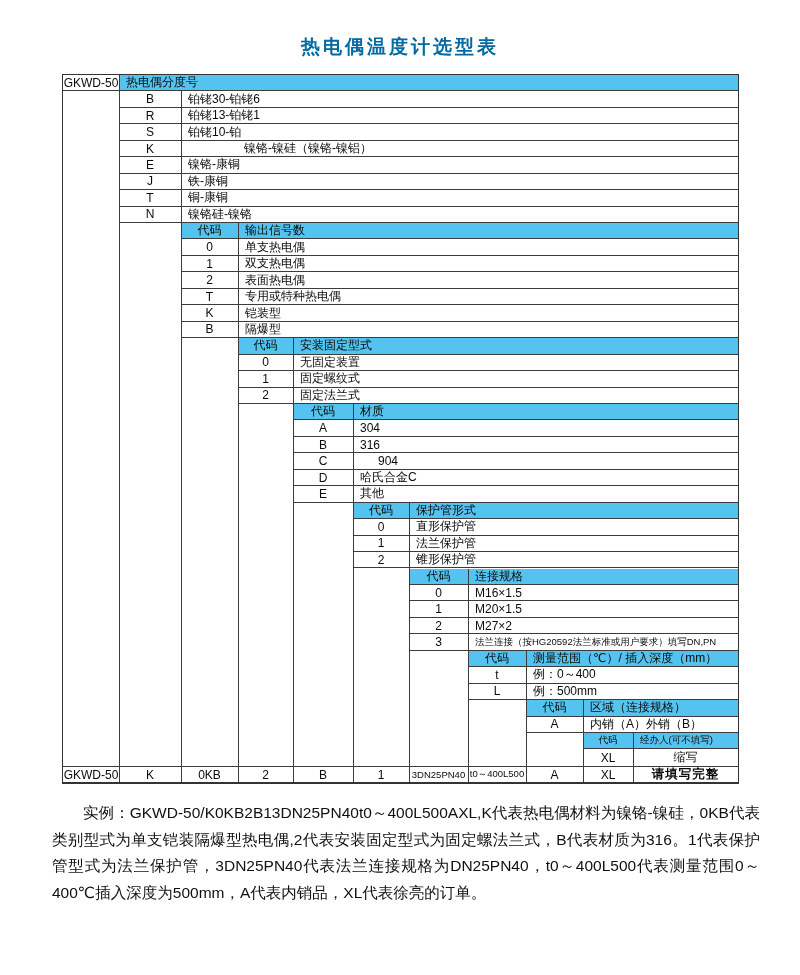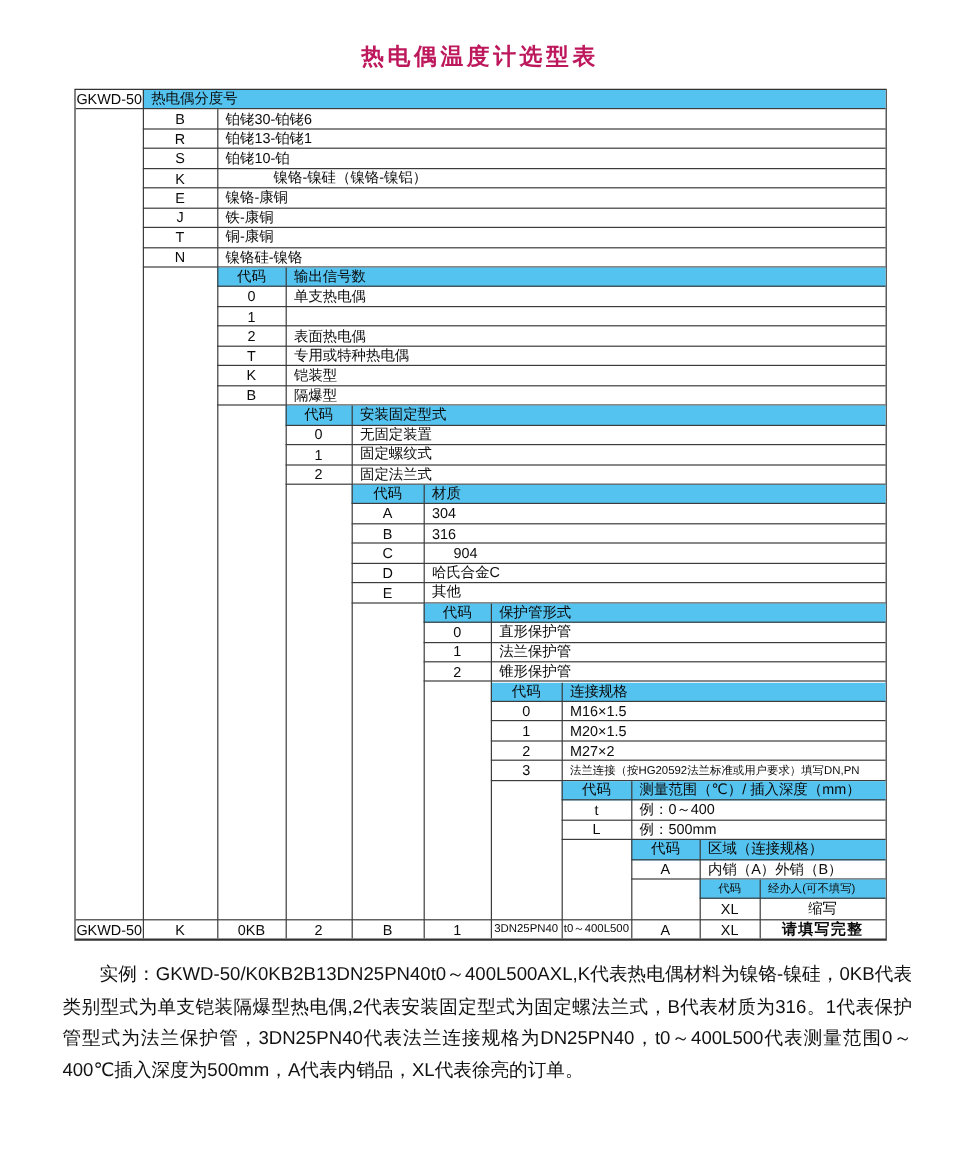--- a/index.html
+++ b/index.html
@@ -5,21 +5,21 @@
   * { margin:0; padding:0; box-sizing:border-box; }
   html,body { background:#ffffff; }
   body {
     width:800px; height:975px; position:relative;
     font-family:"Liberation Sans","DejaVu Sans",sans-serif;
     color:#161616;
   }
   .page { position:absolute; left:0; top:0; width:800px; height:975px; background:#fff; overflow:hidden; }
   .title {
     position:absolute; top:34px; left:0; width:100%;
-    text-align:center; font-size:19px; font-weight:bold; letter-spacing:3px; color:#be185d;
+    text-align:center; font-size:19px; font-weight:bold; letter-spacing:3px; color:#0369a1;
   }
   .sel-table {
     position:absolute; left:62px; top:74px;
     box-sizing:content-box; width:675px;
     border:1.5px solid #333; border-bottom-width:2px;
     background:#fff;
   }
   .row { position:absolute; border-bottom:1px solid #3c3c3c; }
   .hdr-row { background:var(--hb); }
   .cell {
@@ -57,21 +57,21 @@
       <div class="row" style="top: 32.9px; left: 56px; width: 619px; height: 16.45px;">
         <div class="cell center" style="left: 0px; width: 62px;">R</div>
         <div class="cell pad" style="left: 62px; width: 557px;">铂铑13-铂铑1</div>
       </div>
       <div class="row" style="top: 49.35px; left: 56px; width: 619px; height: 16.45px;">
         <div class="cell center" style="left: 0px; width: 62px;">S</div>
         <div class="cell pad" style="left: 62px; width: 557px;">铂铑10-铂</div>
       </div>
       <div class="row" style="top: 65.8px; left: 56px; width: 619px; height: 16.45px;">
         <div class="cell center" style="left: 0px; width: 62px;">K</div>
-        <div class="cell pad" style="left: 62px; width: 557px; padding-left: 47px;">镍铬-镍硅（镍铬-镍铝）</div>
+        <div class="cell pad" style="left: 78px; width: 557px; padding-left: 47px;">镍铬-镍硅（镍铬-镍铝）</div>
       </div>
       <div class="row" style="top: 82.25px; left: 56px; width: 619px; height: 16.45px;">
         <div class="cell center" style="left: 0px; width: 62px;">E</div>
         <div class="cell pad" style="left: 62px; width: 557px;">镍铬-康铜</div>
       </div>
       <div class="row" style="top: 98.7px; left: 56px; width: 619px; height: 16.45px;">
         <div class="cell center" style="left: 0px; width: 62px;">J</div>
         <div class="cell pad" style="left: 62px; width: 557px;">铁-康铜</div>
       </div>
       <div class="row" style="top: 115.15px; left: 56px; width: 619px; height: 16.45px;">
@@ -85,20 +85,21 @@
       <div class="row hdr-row" style="top: 148.05px; left: 118px; width: 557px; height: 16.45px;">
         <div class="cell center" style="left: 0px; width: 57px;">代码</div>
         <div class="cell pad" style="left: 57px; width: 500px;">输出信号数</div>
       </div>
       <div class="row" style="top: 164.5px; left: 118px; width: 557px; height: 16.45px;">
         <div class="cell center" style="left: 0px; width: 57px;">0</div>
         <div class="cell pad" style="left: 57px; width: 500px;">单支热电偶</div>
       </div>
       <div class="row" style="top: 180.95px; left: 118px; width: 557px; height: 16.45px;">
         <div class="cell center" style="left: 0px; width: 57px;">1</div>
+        <div class="cell pad" style="left: 57px; width: 500px;">双支热电偶</div>
       </div>
       <div class="row" style="top: 197.4px; left: 118px; width: 557px; height: 16.45px;">
         <div class="cell center" style="left: 0px; width: 57px;">2</div>
         <div class="cell pad" style="left: 57px; width: 500px;">表面热电偶</div>
       </div>
       <div class="row" style="top: 213.85px; left: 118px; width: 557px; height: 16.45px;">
         <div class="cell center" style="left: 0px; width: 57px;">T</div>
         <div class="cell pad" style="left: 57px; width: 500px;">专用或特种热电偶</div>
       </div>
       <div class="row" style="top: 230.3px; left: 118px; width: 557px; height: 16.45px;">

